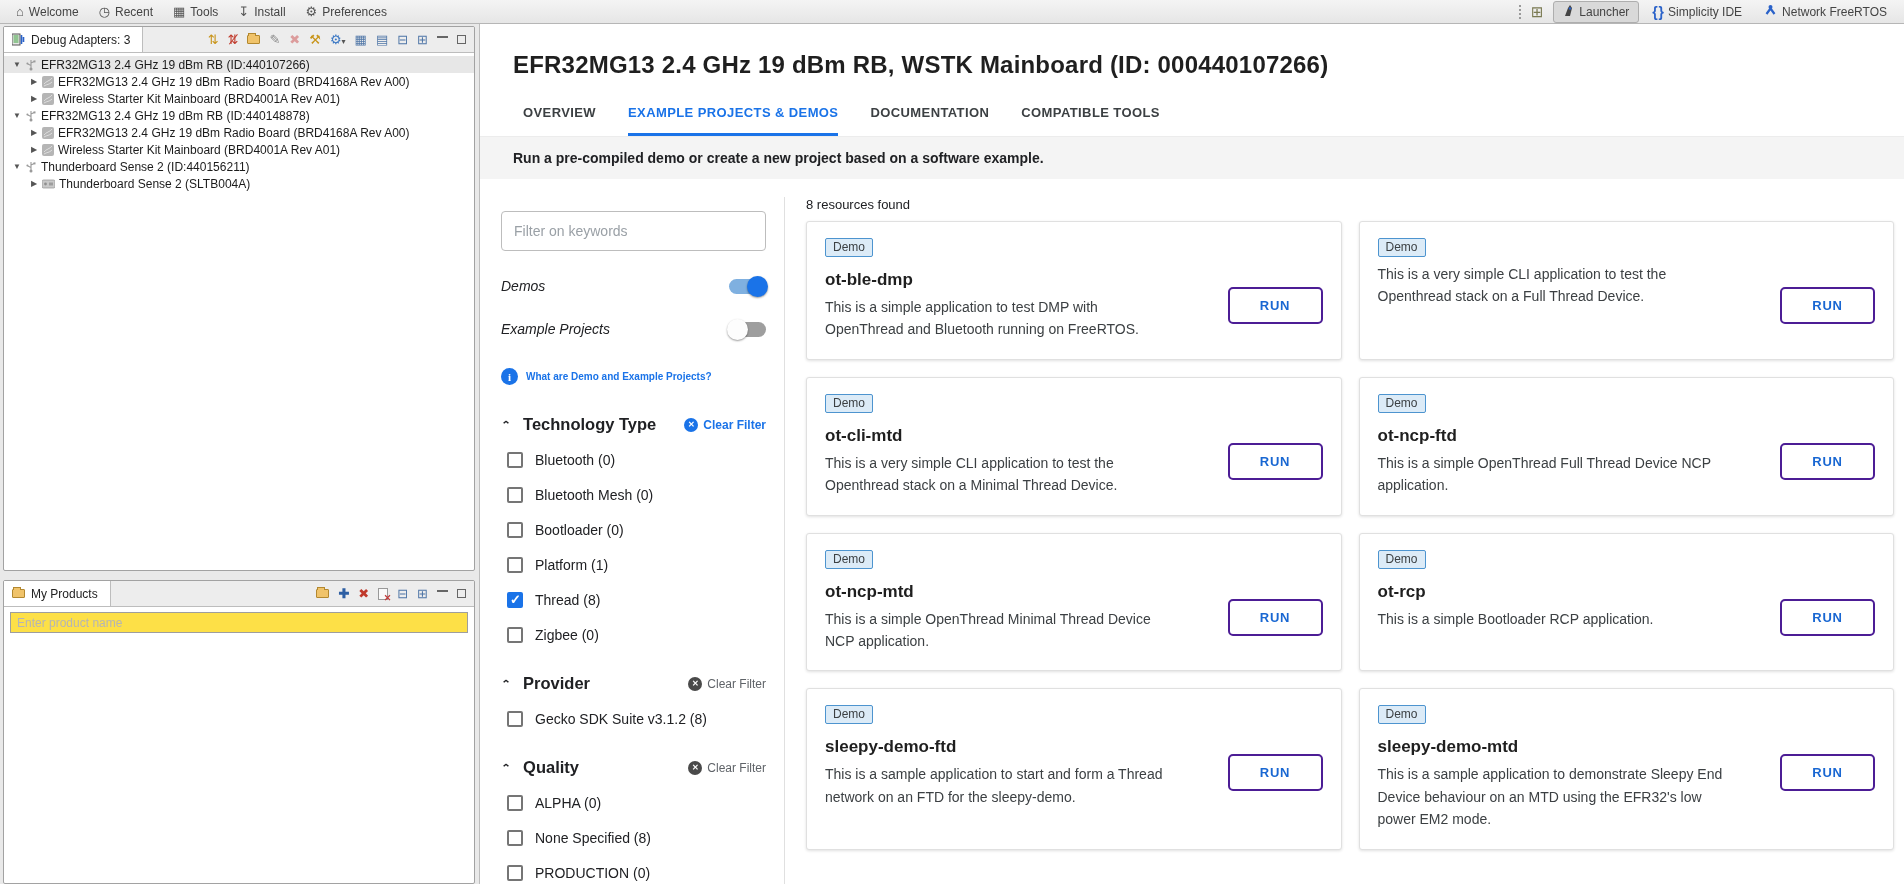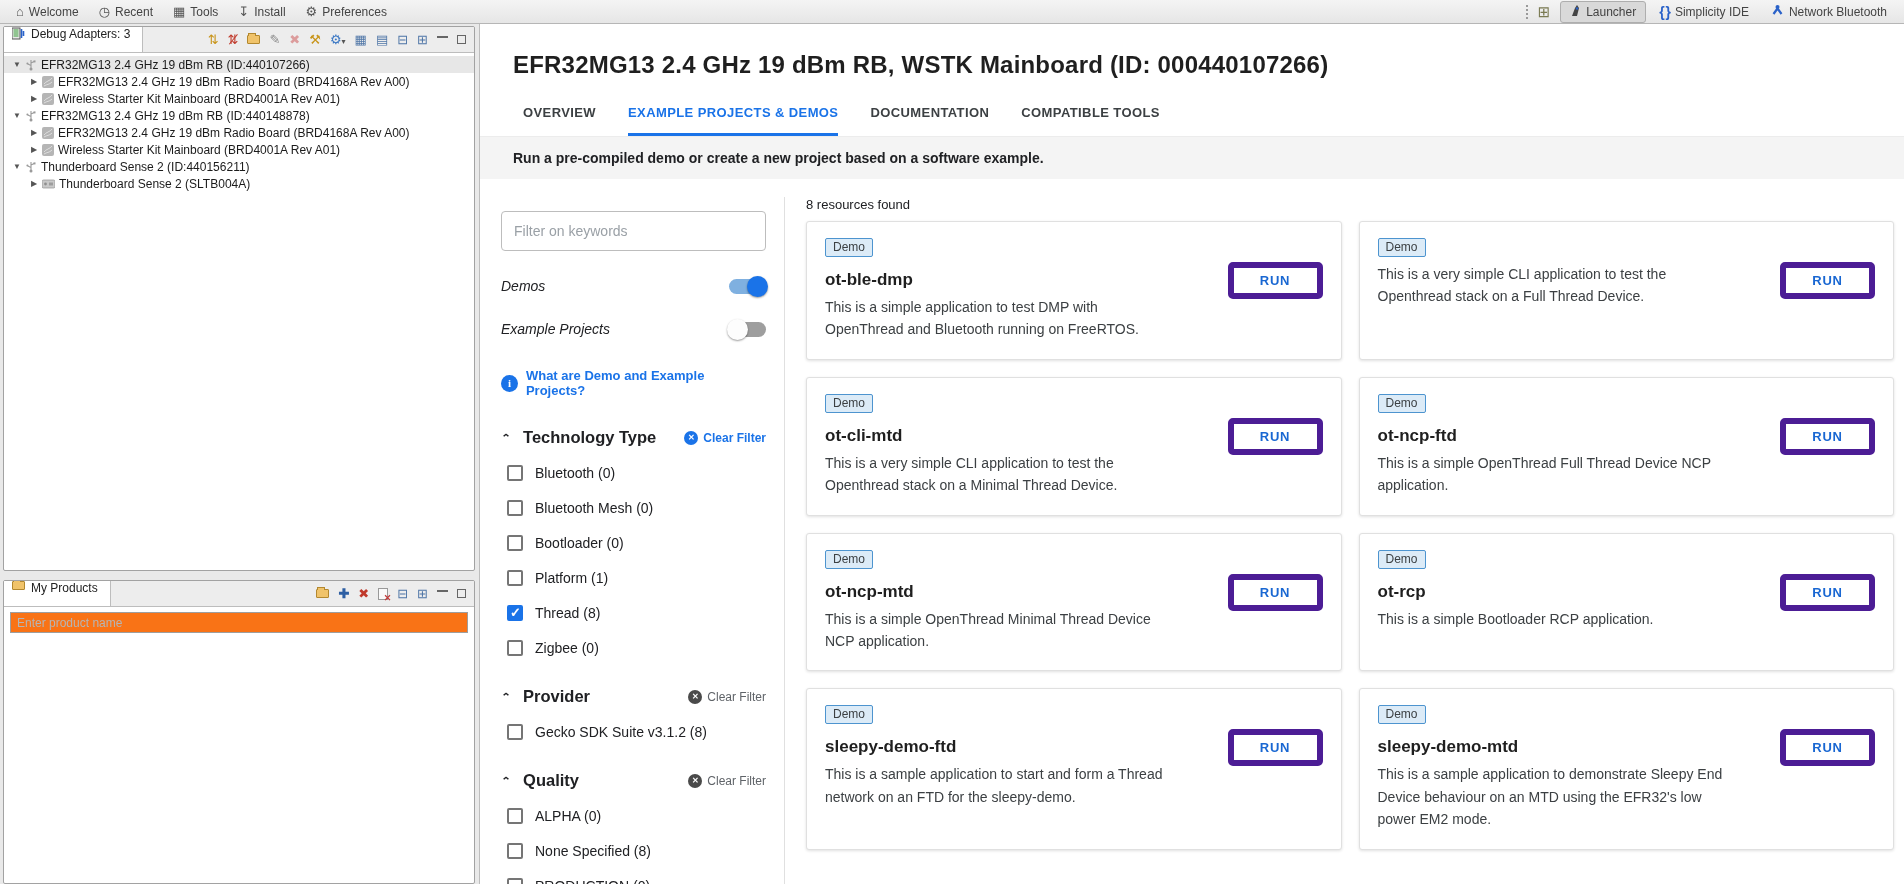--- a/index.html
+++ b/index.html
@@ -19,21 +19,21 @@
   .brace { color:#2a62c9; font-weight:bold; font-size:14px; letter-spacing:-1px; }
   .net-ico, .rocket-ico, .openp-ico { display:inline-block; }
 
   
   .content { flex:1; display:flex; min-height:0; }
   .left-col { width:479px; flex:0 0 auto; display:flex; flex-direction:column; background:#e9e9e9; padding:2px 4px 0 3px; }
   .panel { background:#ffffff; border:1px solid #a2a2a2; border-radius:2px; display:flex; flex-direction:column; overflow:hidden; }
   .panel-da { height:545px; flex:0 0 auto; }
   .panel-mp { flex:1; margin-top:9px; }
   .panel-head { height:26px; background:#ededed; display:flex; align-items:stretch; border-bottom:1px solid #bdbdbd; }
-  .panel-tab { background:#fff; border-right:1px solid #bdbdbd; display:flex; align-items:flex-start; gap:6px;
+  .panel-tab { background:#fff; border-right:1px solid #bdbdbd; display:flex; align-items:center; gap:6px;
                padding:0 12px 0 8px; font-size:12px; color:#222; }
   .panel-tools { flex:1; display:flex; align-items:center; justify-content:flex-end; gap:9px; padding-right:8px; }
   .mini { font-size:13px; line-height:1; cursor:default; }
   .win-min { width:11px; height:3px; border-top:2px solid #666; margin-top:-4px; }
   .win-max { width:9px; height:9px; border:1.5px solid #666; }
   .icon-folder { position:relative; width:13px; height:9px; background:#f0c36a; border:1px solid #b3882f; border-radius:1px; display:inline-block; }
   .icon-folder::before { content:""; position:absolute; top:-3px; left:0; width:6px; height:2px; background:#f0c36a; border:1px solid #b3882f; border-bottom:none; }
   .doc-x { position:relative; width:10px; height:12px; background:#fafafa; border:1px solid #999; display:inline-block; }
   .doc-x::after { content:"✕"; position:absolute; right:-4px; bottom:-4px; color:#c23a3a; font-size:9px; font-weight:bold; }
 
@@ -41,21 +41,21 @@
   .tree { padding-top:3px; font-size:12px; color:#1b1b1b; }
   .trow { display:flex; align-items:center; height:17px; white-space:nowrap; }
   .trow.sel { background:#e7e7e7; }
   .exp { width:12px; text-align:center; font-size:8px; color:#555; flex:0 0 auto; }
   .ind0 { padding-left:7px; } .ind1 { padding-left:24px; }
   .ticon { margin:0 4px 0 2px; flex:0 0 auto; display:flex; }
   .tlabel { overflow:hidden; text-overflow:ellipsis; }
 
   .mp-body { padding:5px 6px; }
   .mp-input { width:100%; height:21px; border:1px solid #9e9e9e; font-size:12px; padding:0 6px; color:#333;
-              font-family:"Liberation Sans", sans-serif; background:#f97316; }
+              font-family:"Liberation Sans", sans-serif; background:#fde047; }
   .mp-input::placeholder { color:#b5b5b5; }
 
   
   .main { flex:1; background:#fff; border-left:1px solid #bdbdbd; display:flex; flex-direction:column; min-width:0; overflow:hidden; }
   .dev-title { font-size:24px; font-weight:bold; color:#1f1f1f; padding:27px 0 0 33px; letter-spacing:.2px; }
   .tabs { display:flex; gap:32px; padding:0 0 0 33px; margin-top:26px;margin-left:10px; }
   .tab { font-size:13px; font-weight:bold; letter-spacing:.4px; color:#3c4043; padding-bottom:13px; border-bottom:3px solid transparent; cursor:pointer; }
   .tab.active { color:#1a73e8; border-bottom-color:#1a73e8; }
   .subband { background:#f4f4f4; border-top:1px solid #ececec; height:43px; display:flex; align-items:center;
              padding-left:33px; font-size:14px; font-weight:bold; color:#202124; }
@@ -70,21 +70,21 @@
   .trow2 .lbl { font-size:14px; color:#202124;font-style:italic; }
   .switch { width:37px; height:15px; border-radius:8px; position:relative; }
   .switch.on  { background:#7fb0e0; }
   .switch.off { background:#9e9e9e; }
   .knob { width:21px; height:21px; border-radius:50%; position:absolute; top:-3px; box-shadow:0 1px 2px rgba(0,0,0,.4); }
   .switch.on  .knob { right:-2px; background:#1a73e8; }
   .switch.off .knob { left:-2px;  background:#fdfdfd; }
   .info-row { display:flex; align-items:center; gap:8px; margin-top:31px; cursor:pointer; }
   .info-ico { width:17px; height:17px; border-radius:50%; background:#1a73e8; color:#fff; font-size:11px; font-weight:bold;
               display:flex; align-items:center; justify-content:center; font-family:"Liberation Serif", serif; }
-  .info-lnk { color:#1a73e8; font-size:13px; font-weight:bold; }
+  .info-lnk { color:#1a73e8; font-size:10px; font-weight:bold; }
   .fsec { display:flex; align-items:center; margin-top:30px; }
   .chev { font-size:12px; color:#202124; margin-right:12px; font-weight:bold; transform:scaleY(.8); }
   .fsec h3 { font-size:16.5px; color:#202124; flex:1; }
   .clearf { display:flex; align-items:center; gap:5px; cursor:pointer; }
   .clr-ico { width:14px; height:14px; border-radius:50%; color:#fff; font-size:8px; display:flex; align-items:center; justify-content:center; font-weight:bold; }
   .clr-ico.blue { background:#1a73e8; } .clr-ico.gray { background:#4a4a4a; }
   .clearf .txt { font-size:12px; }
   .clearf.blue .txt { color:#1a73e8; font-weight:bold; } .clearf.gray .txt { color:#5f6368; }
   .cbrow { display:flex; align-items:center; gap:12px; margin-top:17px; padding-left:6px; height:18px; cursor:pointer; }
   .cbox { width:16px; height:16px; border:2px solid #757575; border-radius:2px; flex:0 0 auto; background:#fff; }
@@ -95,21 +95,21 @@
   
   .cards-col { flex:1; padding:0 10px 0 21px; min-width:0; }
   .results { font-size:13px; font-weight:normal; color:#202124; margin-bottom:9px; }
   .grid { display:grid; grid-template-columns:1fr 1fr; gap:17px; }
   .card { position:relative; background:#fff; border:1px solid #e0e0e0; border-radius:3px; box-shadow:0 1px 3px rgba(0,0,0,.12);
           padding:15px 18px 18px 18px; min-height:124px; }
   .badge { display:inline-block; font-size:12px; color:#3c4043; background:#dcebf7; border:1px solid #4d94cf;
            border-radius:2px; padding:1px 7px 2px; }
   .ctitle { font-size:17px; font-weight:bold; color:#1f1f1f; margin-top:13px; }
   .cdesc { font-size:14px; color:#3c4043; line-height:1.6; margin-top:6px; max-width:345px; }
-  .run-btn { position:absolute; right:18px; top:40px; width:95px; height:37px; background:#fff; border:6px solid #4c1d95;
+  .run-btn { position:absolute; right:18px; top:65px; width:95px; height:37px; background:#fff; border:2px solid #4c1d95;
              border-radius:5px; color:#1967d2; font-size:13px; font-weight:bold; letter-spacing:.8px; cursor:pointer;
              font-family:"Liberation Sans", sans-serif; }
   .y { color:#c89418; } .r { color:#c0392b; } .pr { color:#dc9c9c; } .gy { color:#8a8a8a; }
   .bl { color:#3b78c4; } .bb { color:#4f76a7; } .plus { color:#2e5fa3; font-weight:bold; }
 </style>
 </head>
 <body>
 
 <div class="app">
 
@@ -151,21 +151,21 @@
         <span class="brace">{ }</span>
         <span>Simplicity IDE</span>
       </div>
       <div class="persp-btn">
         <span class="net-ico">
           <svg width="13" height="12" viewBox="0 0 13 12">
               <circle cx="6.5" cy="3" r="2" fill="#2a62c9"></circle>
               <path d="M6.5 4.5 L2.5 10 M6.5 4.5 L10.5 10" stroke="#2a62c9" stroke-width="2.2"></path>
             </svg>
         </span>
-        <span>Network Bluetooth</span>
+        <span>Network FreeRTOS</span>
       </div>
     </div>
   </div>
 
   <div class="content">
 
     <div class="left-col">
 
       <div class="panel panel-da">
         <div class="panel-head">

